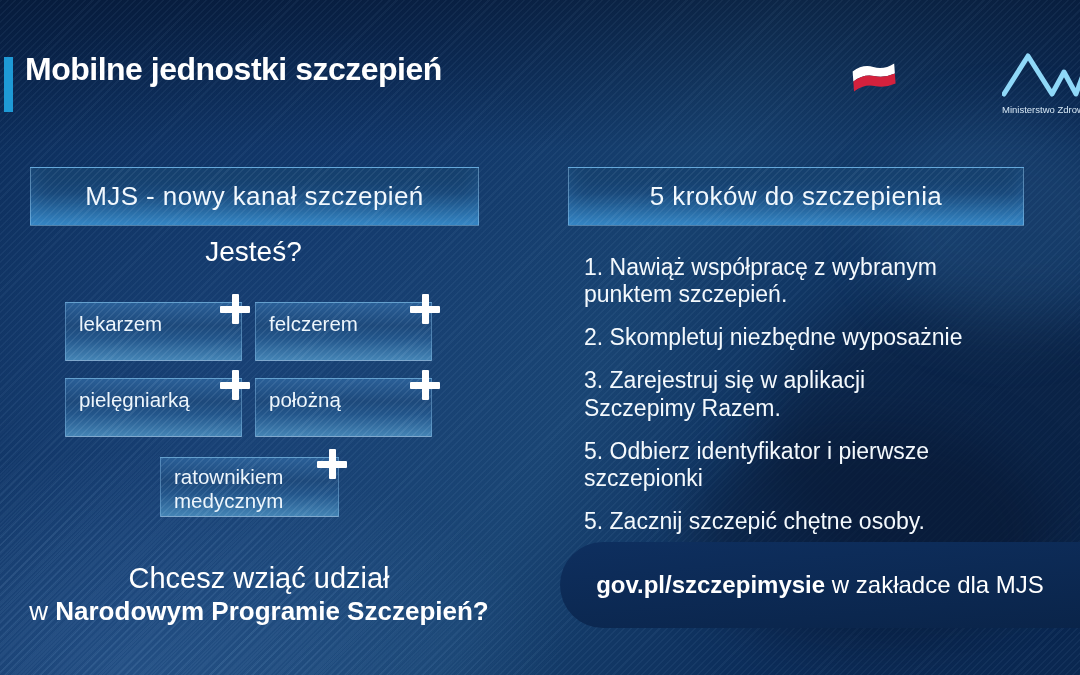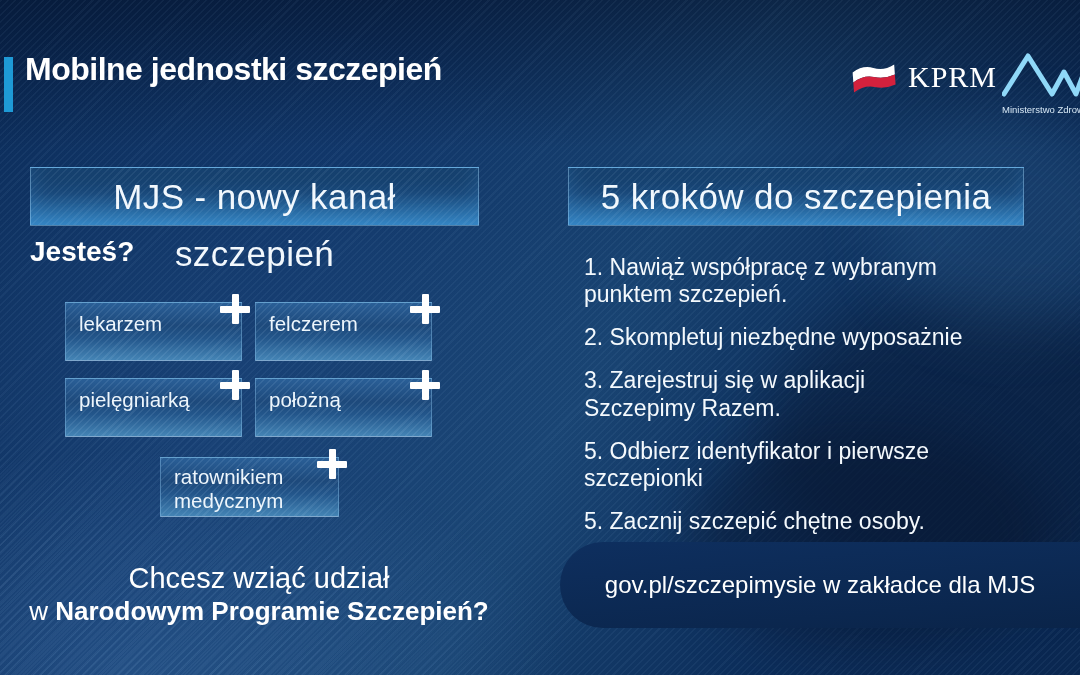--- a/index.html
+++ b/index.html
@@ -38,25 +38,25 @@
 
   
   .glass{
     position:absolute;
     background:linear-gradient(180deg,#10355f 0%,#1a4a7c 45%,#3484c2 100%);
     border:1px solid rgba(150,205,245,0.5);
     box-shadow:inset 0 0 22px rgba(60,140,205,0.3);
   }
   .glass::after{content:"";position:absolute;inset:0;
     background:repeating-linear-gradient(135deg, rgba(200,230,255,0.07) 0 1.5px, transparent 1.5px 5px);}
-  .panel-header{height:57px;line-height:57px;text-align:center;font-size:35px;letter-spacing:0.4px;color:#f2f8fd;}
+  .panel-header{height:57px;line-height:57px;text-align:center;font-size:26px;letter-spacing:0.4px;color:#f2f8fd;}
   .lp-header{left:30px;top:167px;width:447px;}
   .rp-header{left:568px;top:167px;width:454px;}
 
-  .question{position:absolute;left:30px;top:236px;width:447px;text-align:left;font-size:28px;font-weight:700;}
+  .question{position:absolute;left:30px;top:236px;width:447px;text-align:center;font-size:28px;font-weight:400;}
 
   .role-box{
     position:absolute;width:175px;height:57px;
     background:linear-gradient(180deg,#2a5f97 0%,#1d497b 40%,#23568b 62%,#4484b5 100%);
     border:1px solid rgba(150,205,245,0.4);border-bottom-color:rgba(200,230,250,0.55);
   }
   .role-box::after{content:"";position:absolute;inset:0;
     background:repeating-linear-gradient(135deg, rgba(200,230,255,0.09) 0 1.5px, transparent 1.5px 5px);}
   .role-label{position:absolute;left:13px;top:9px;font-size:20.5px;color:#eef6fc;line-height:1.18;white-space:pre-line;}
   .rb1{left:65px;top:302px;} .rb2{left:255px;top:302px;}
@@ -77,41 +77,40 @@
 
   .footer-box{
     position:absolute;left:560px;top:542px;right:-30px;height:86px;
     border-radius:46px 0 0 46px;
     background:linear-gradient(175deg,#0e2f5f 0%,#0a2449 100%);
     display:flex;flex-direction:column;justify-content:center;align-items:center;
     padding-right:30px;box-sizing:border-box;line-height:1.25;
   }
   .footer-line1{font-size:22.5px;}
   .footer-line2{font-size:24px;}
-  .footer-line2 b{font-weight:400;}
+  .footer-line2 b{font-weight:700;}
 </style>
 </head>
 <body>
 
 <div id="canvas">
   <div class="stripes"></div>
   <div class="stripes-strong"></div>
   <div class="hint hint1"></div>
   <div class="hint hint2"></div>
   <div class="hint hint3"></div>
 
   <div class="accent-bar"></div>
   <div class="page-title">Mobilne jednostki szczepień</div>
 
   <div class="kprm">
     <svg width="48" height="32" viewBox="0 0 48 32">
       <path d="M3,10 Q14,3 24,7 T45,5 L45,15 Q34,19 24,16 T3,20 Z" fill="#ffffff"></path>
       <path d="M3,20 Q14,13 24,16 T45,15 L45,25 Q34,29 24,26 T3,30 Z" fill="#d4213d"></path>
     </svg>
-    <span class="kprm-text">KPRM</span>
   </div>
 
   <div class="ministry">
     <svg width="110" height="50" viewBox="0 0 110 50">
       <polyline points="2,46 26,8 50,46 62,24 74,46 88,8 104,32 110,22" fill="none" stroke="#8fd8f8" stroke-width="5" stroke-linecap="round" stroke-linejoin="round"></polyline>
     </svg>
     <div class="ministry-label">Ministerstwo Zdrowia</div>
   </div>
 
   <div class="glass panel-header lp-header">MJS - nowy kanał szczepień</div>

